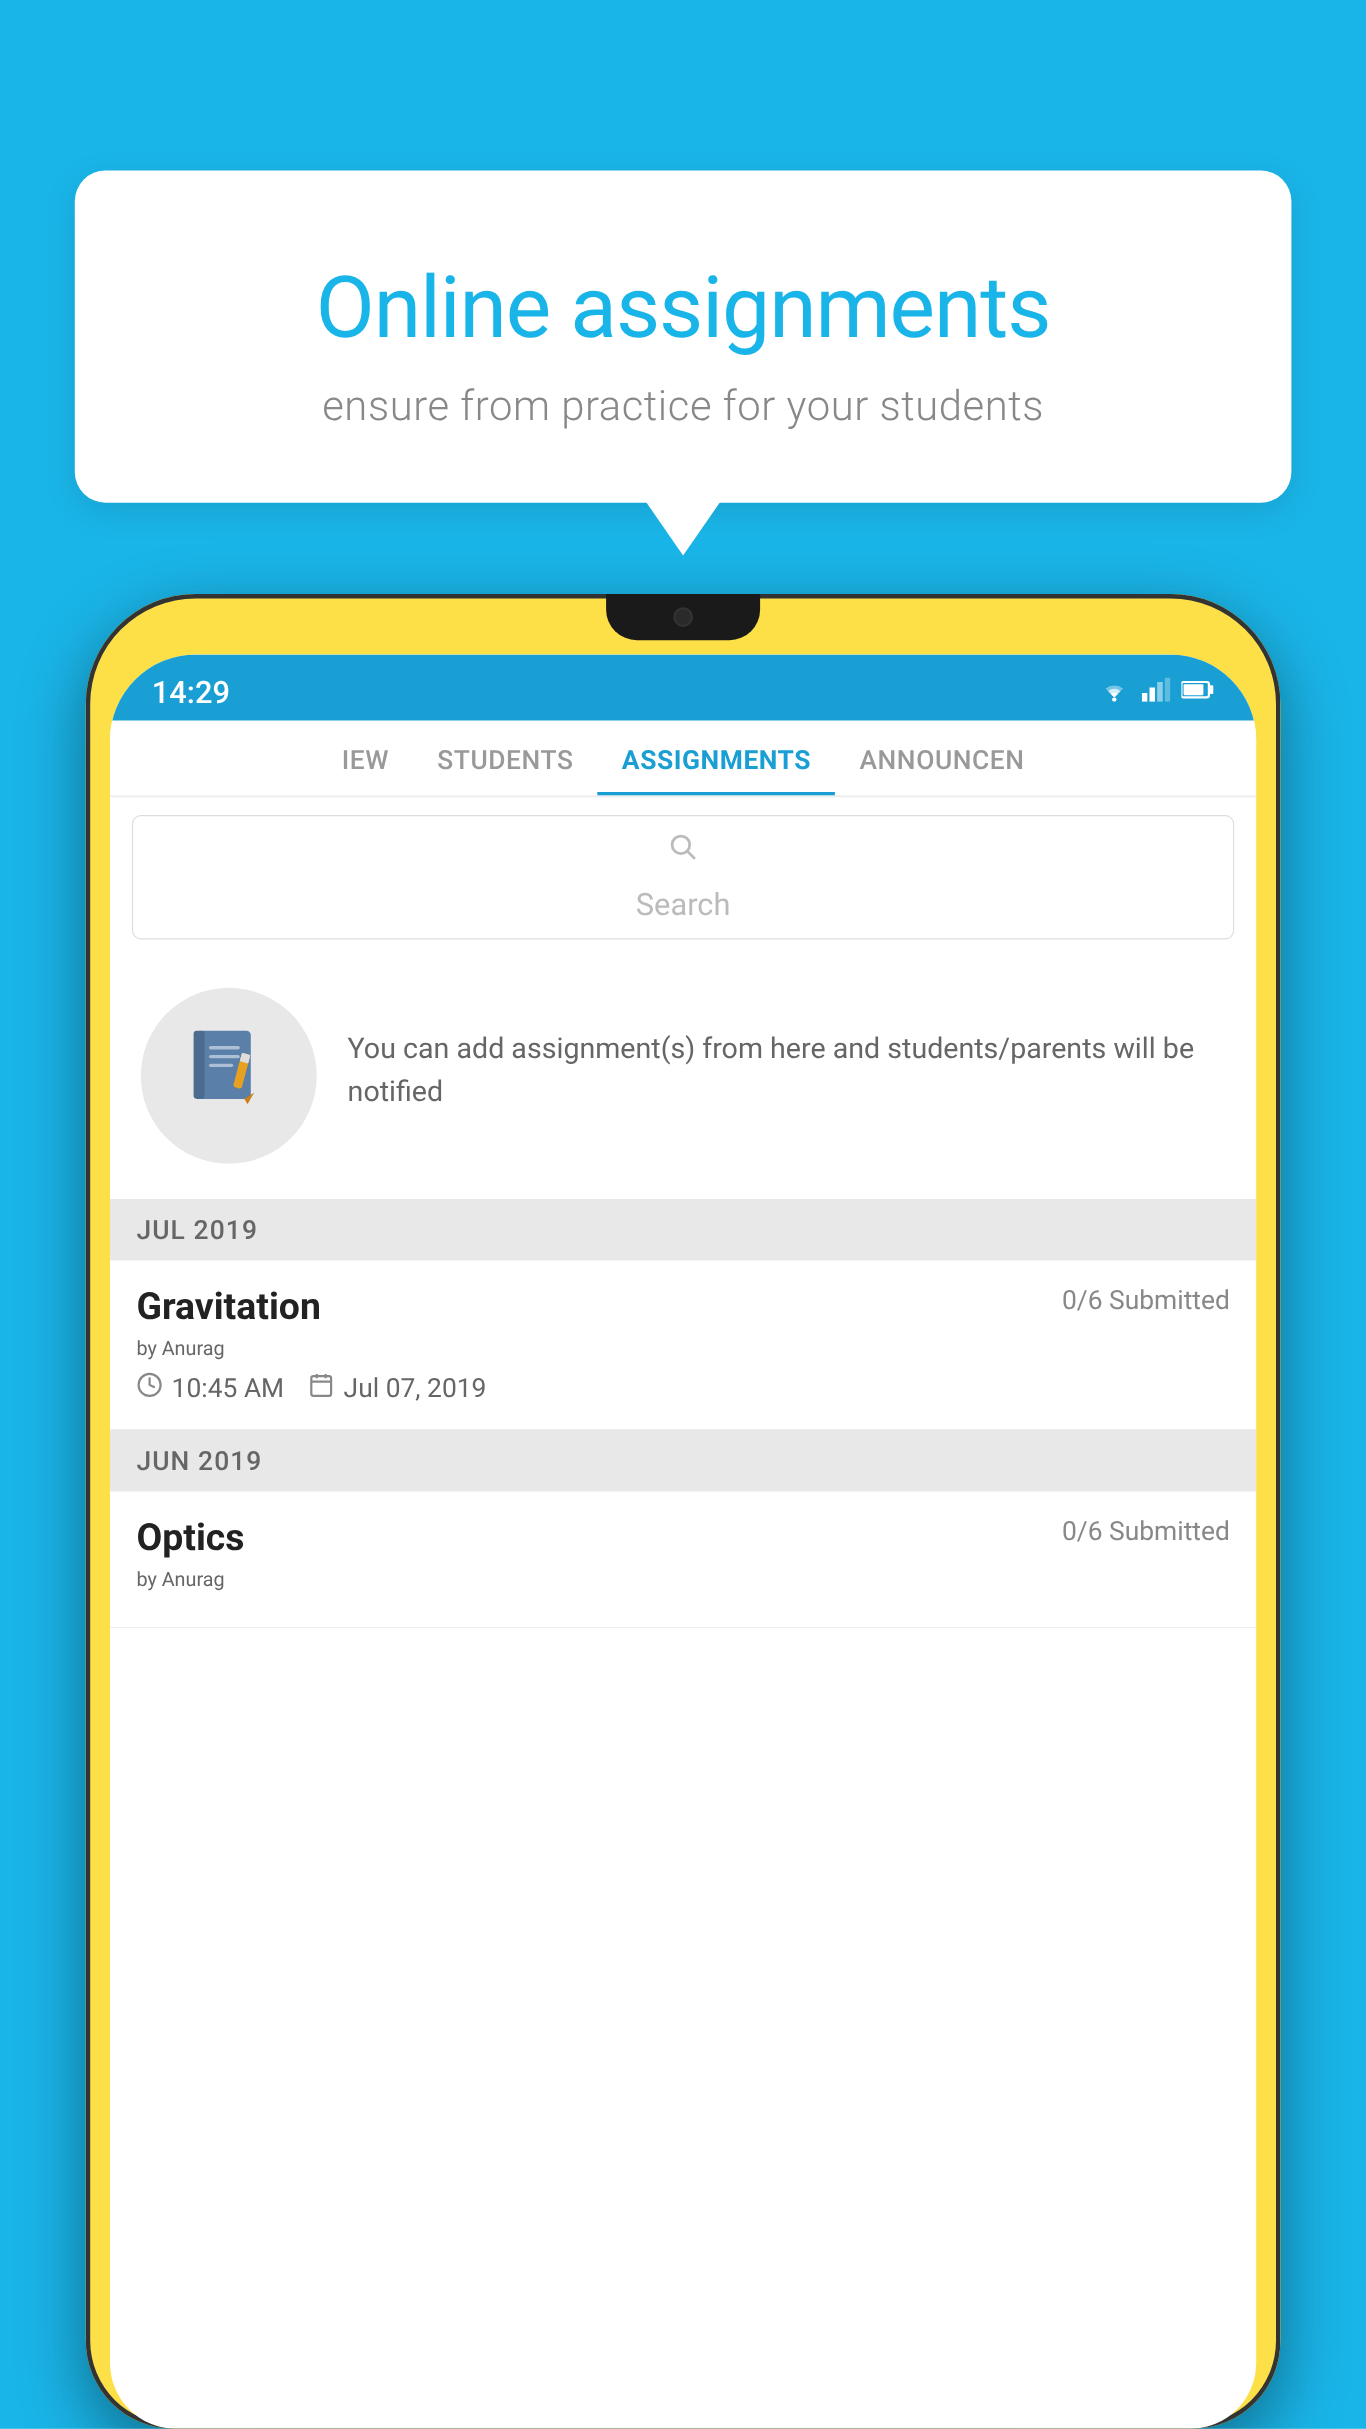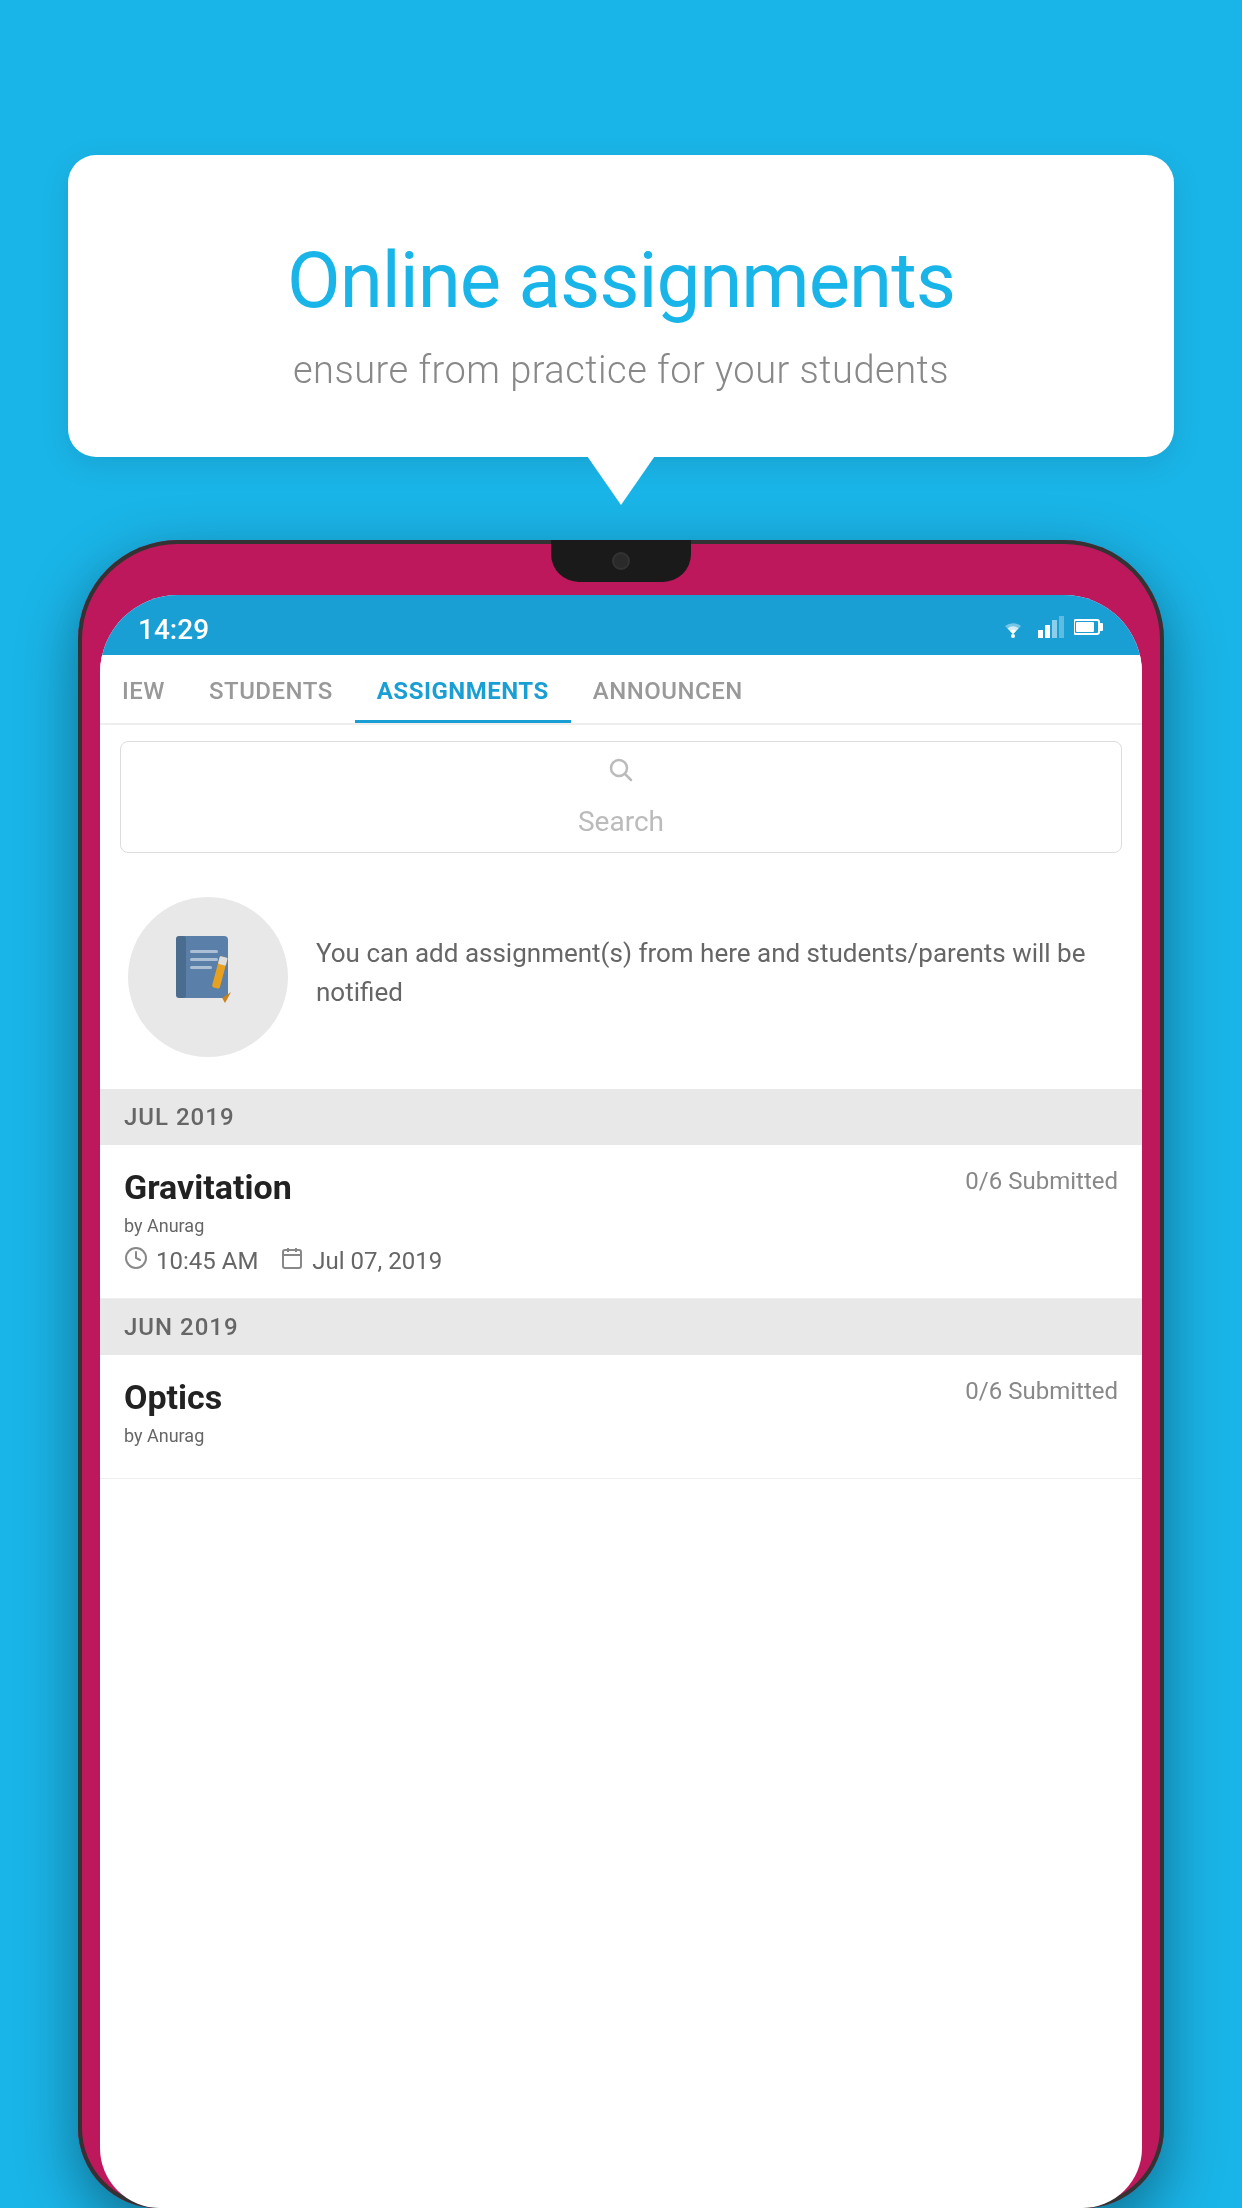--- a/index.html
+++ b/index.html
@@ -59,21 +59,21 @@
       letter-spacing: 0.5px;
     }
 
     
     .phone-frame {
       position: absolute;
       top: 540px;
       left: 78px;
       right: 78px;
       bottom: 0;
-      background: #be185d;
+      background: #fde047;
       border-radius: 100px 100px 80px 80px;
       box-shadow: 0 20px 60px rgba(0,0,0,0.4), inset 0 0 0 4px #333;
       overflow: hidden;
     }
 
     
     .phone-screen {
       position: absolute;
       top: 55px;
       left: 22px;
@@ -170,21 +170,22 @@
       color: white;
       font-size: 36px;
       cursor: pointer;
     }
 
     
     .tabs-bar {
       background: white;
       display: flex;
       border-bottom: 2px solid #eee;
-      padding: 0 0;
+      padding: 0 12px;
+      justify-content: center;
     }
 
     .tab-item {
       padding: 22px 22px 18px;
       font-size: 24px;
       color: #999;
       font-weight: 500;
       cursor: pointer;
       letter-spacing: 0.5px;
       white-space: nowrap;

